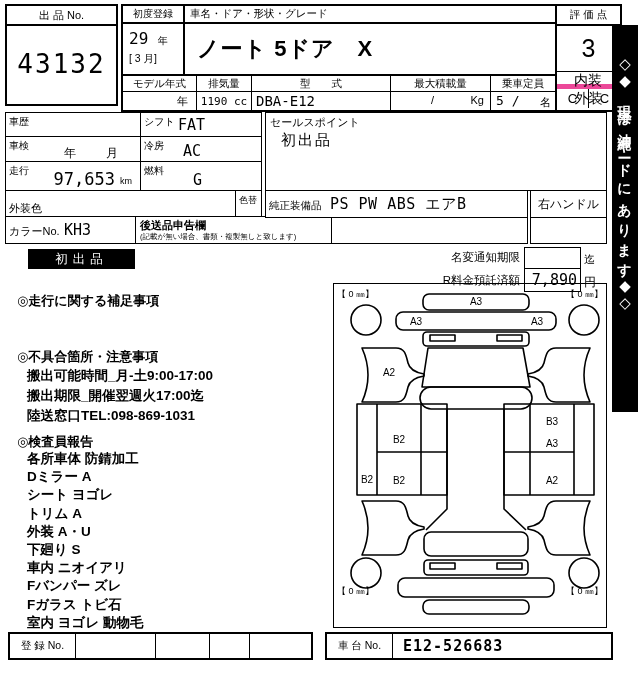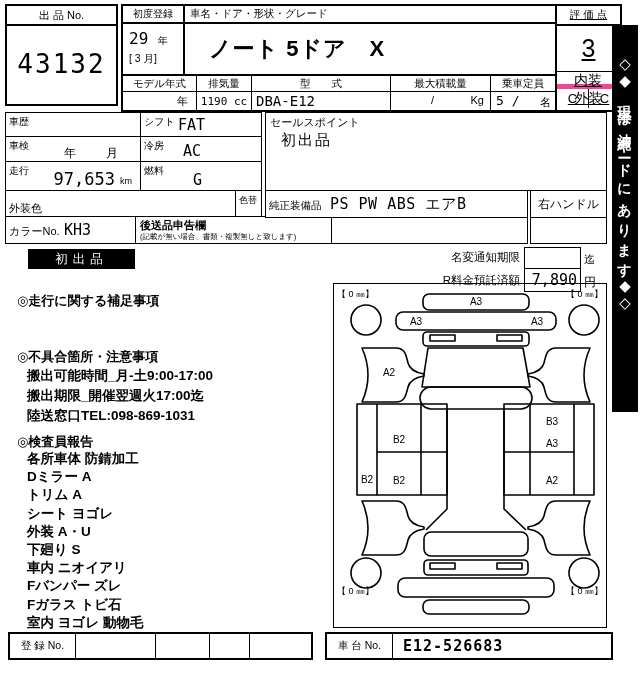--- a/index.html
+++ b/index.html
@@ -28,21 +28,21 @@
   <div class="hdr" style="height:18px;border-bottom:2px solid #000;font-size:10px;">初度登録</div>
   <div style="padding:5px 8px 0 6px;">
     <span class="mono" style="font-size:16px;">29</span>
     <span style="font-size:10px;margin-left:5px;">年</span>
     <div style="font-size:10.5px;margin-top:4px;">[ 3 月]</div>
   </div>
 </div>
 
 <div class="abs b2" style="left:183px;top:4px;width:374px;height:72px;">
   <div style="height:18px;border-bottom:2px solid #000;font-size:10.5px;display:flex;align-items:center;padding-left:5px;">車名・ドア・形状・グレード</div>
-  <div style="height:50px;display:flex;align-items:center;padding-left:24px;font-size:22px;font-weight:bold;letter-spacing:1px;">ノート 5ドア　X</div>
+  <div style="height:50px;display:flex;align-items:center;padding-left:12px;font-size:22px;font-weight:bold;letter-spacing:1px;">ノート 5ドア　X</div>
 </div>
 
 <div class="abs b2" style="left:121px;top:74px;width:436px;height:38px;display:flex;">
   <div style="width:74px;border-right:1px solid #000;display:flex;flex-direction:column;">
     <div class="hdr" style="height:16px;border-bottom:1px solid #000;">モデル年式</div>
     <div style="flex:1;font-size:11px;text-align:right;padding:2px 8px 0 0;">年</div>
   </div>
   <div style="width:55px;border-right:1px solid #000;display:flex;flex-direction:column;">
     <div class="hdr" style="height:16px;border-bottom:1px solid #000;">排気量</div>
     <div class="mono" style="flex:1;font-size:11px;text-align:center;padding-top:3px;">1190 cc</div>
@@ -60,21 +60,21 @@
   </div>
   <div style="width:64px;display:flex;flex-direction:column;">
     <div class="hdr" style="height:16px;border-bottom:1px solid #000;">乗車定員</div>
     <div style="flex:1;display:flex;justify-content:space-between;padding:1px 4px 0 5px;">
       <span class="mono" style="font-size:13px;">5 /</span>
       <span style="font-size:11px;padding-top:2px;">名</span>
     </div>
   </div>
 </div>
 
-<div class="abs b2" style="left:555px;top:4px;width:67px;height:108px;text-decoration:underline;">
+<div class="abs b2" style="left:555px;top:4px;width:67px;height:108px;">
   <div class="hdr" style="height:20px;border-bottom:2px solid #000;font-size:10.5px;">評 価 点</div>
   <div class="ctr" style="height:46px;border-bottom:1px solid #000;font-size:25px;">3</div>
   <div style="height:17px;border-bottom:5px solid #ec4899;display:flex;font-size:14px;flex-direction:column;">
     <div class="ctr" style="flex:1;border-right:1px solid #000;">内装</div>
     <div class="ctr" style="flex:1;">外装</div>
   </div>
   <div style="height:19px;display:flex;font-size:13px;">
     <div class="ctr" style="flex:1;border-right:1px solid #000;">C</div>
     <div class="ctr" style="flex:1;">C</div>
   </div>
@@ -161,22 +161,22 @@
 <div class="abs" style="left:17px;top:348px;font-size:13px;font-weight:bold;">◎不具合箇所・注意事項</div>
 <div class="abs" style="left:27px;top:366px;font-size:13.5px;font-weight:bold;line-height:20px;white-space:nowrap;">
   <div>搬出可能時間_月-土9:00-17:00</div>
   <div>搬出期限_開催翌週火17:00迄</div>
   <div>陸送窓口TEL:098-869-1031</div>
 </div>
 <div class="abs" style="left:17px;top:433px;font-size:13px;font-weight:bold;">◎検査員報告</div>
 <div class="abs" style="left:27px;top:450px;font-size:13.5px;font-weight:bold;line-height:18.2px;white-space:nowrap;">
   <div>各所車体 防錆加工</div>
   <div>Dミラー A</div>
+  <div>シート ヨゴレ</div>
   <div>トリム A</div>
-  <div>シート ヨゴレ</div>
   <div>外装 A・U</div>
   <div>下廻り S</div>
   <div>車内 ニオイアリ</div>
   <div>Fバンパー ズレ</div>
   <div>Fガラス トビ石</div>
   <div>室内 ヨゴレ 動物毛</div>
 </div>
 
 <div class="abs b1" style="left:333px;top:283px;width:274px;height:345px;">
   <svg width="272" height="343" viewBox="0 0 272 343">

